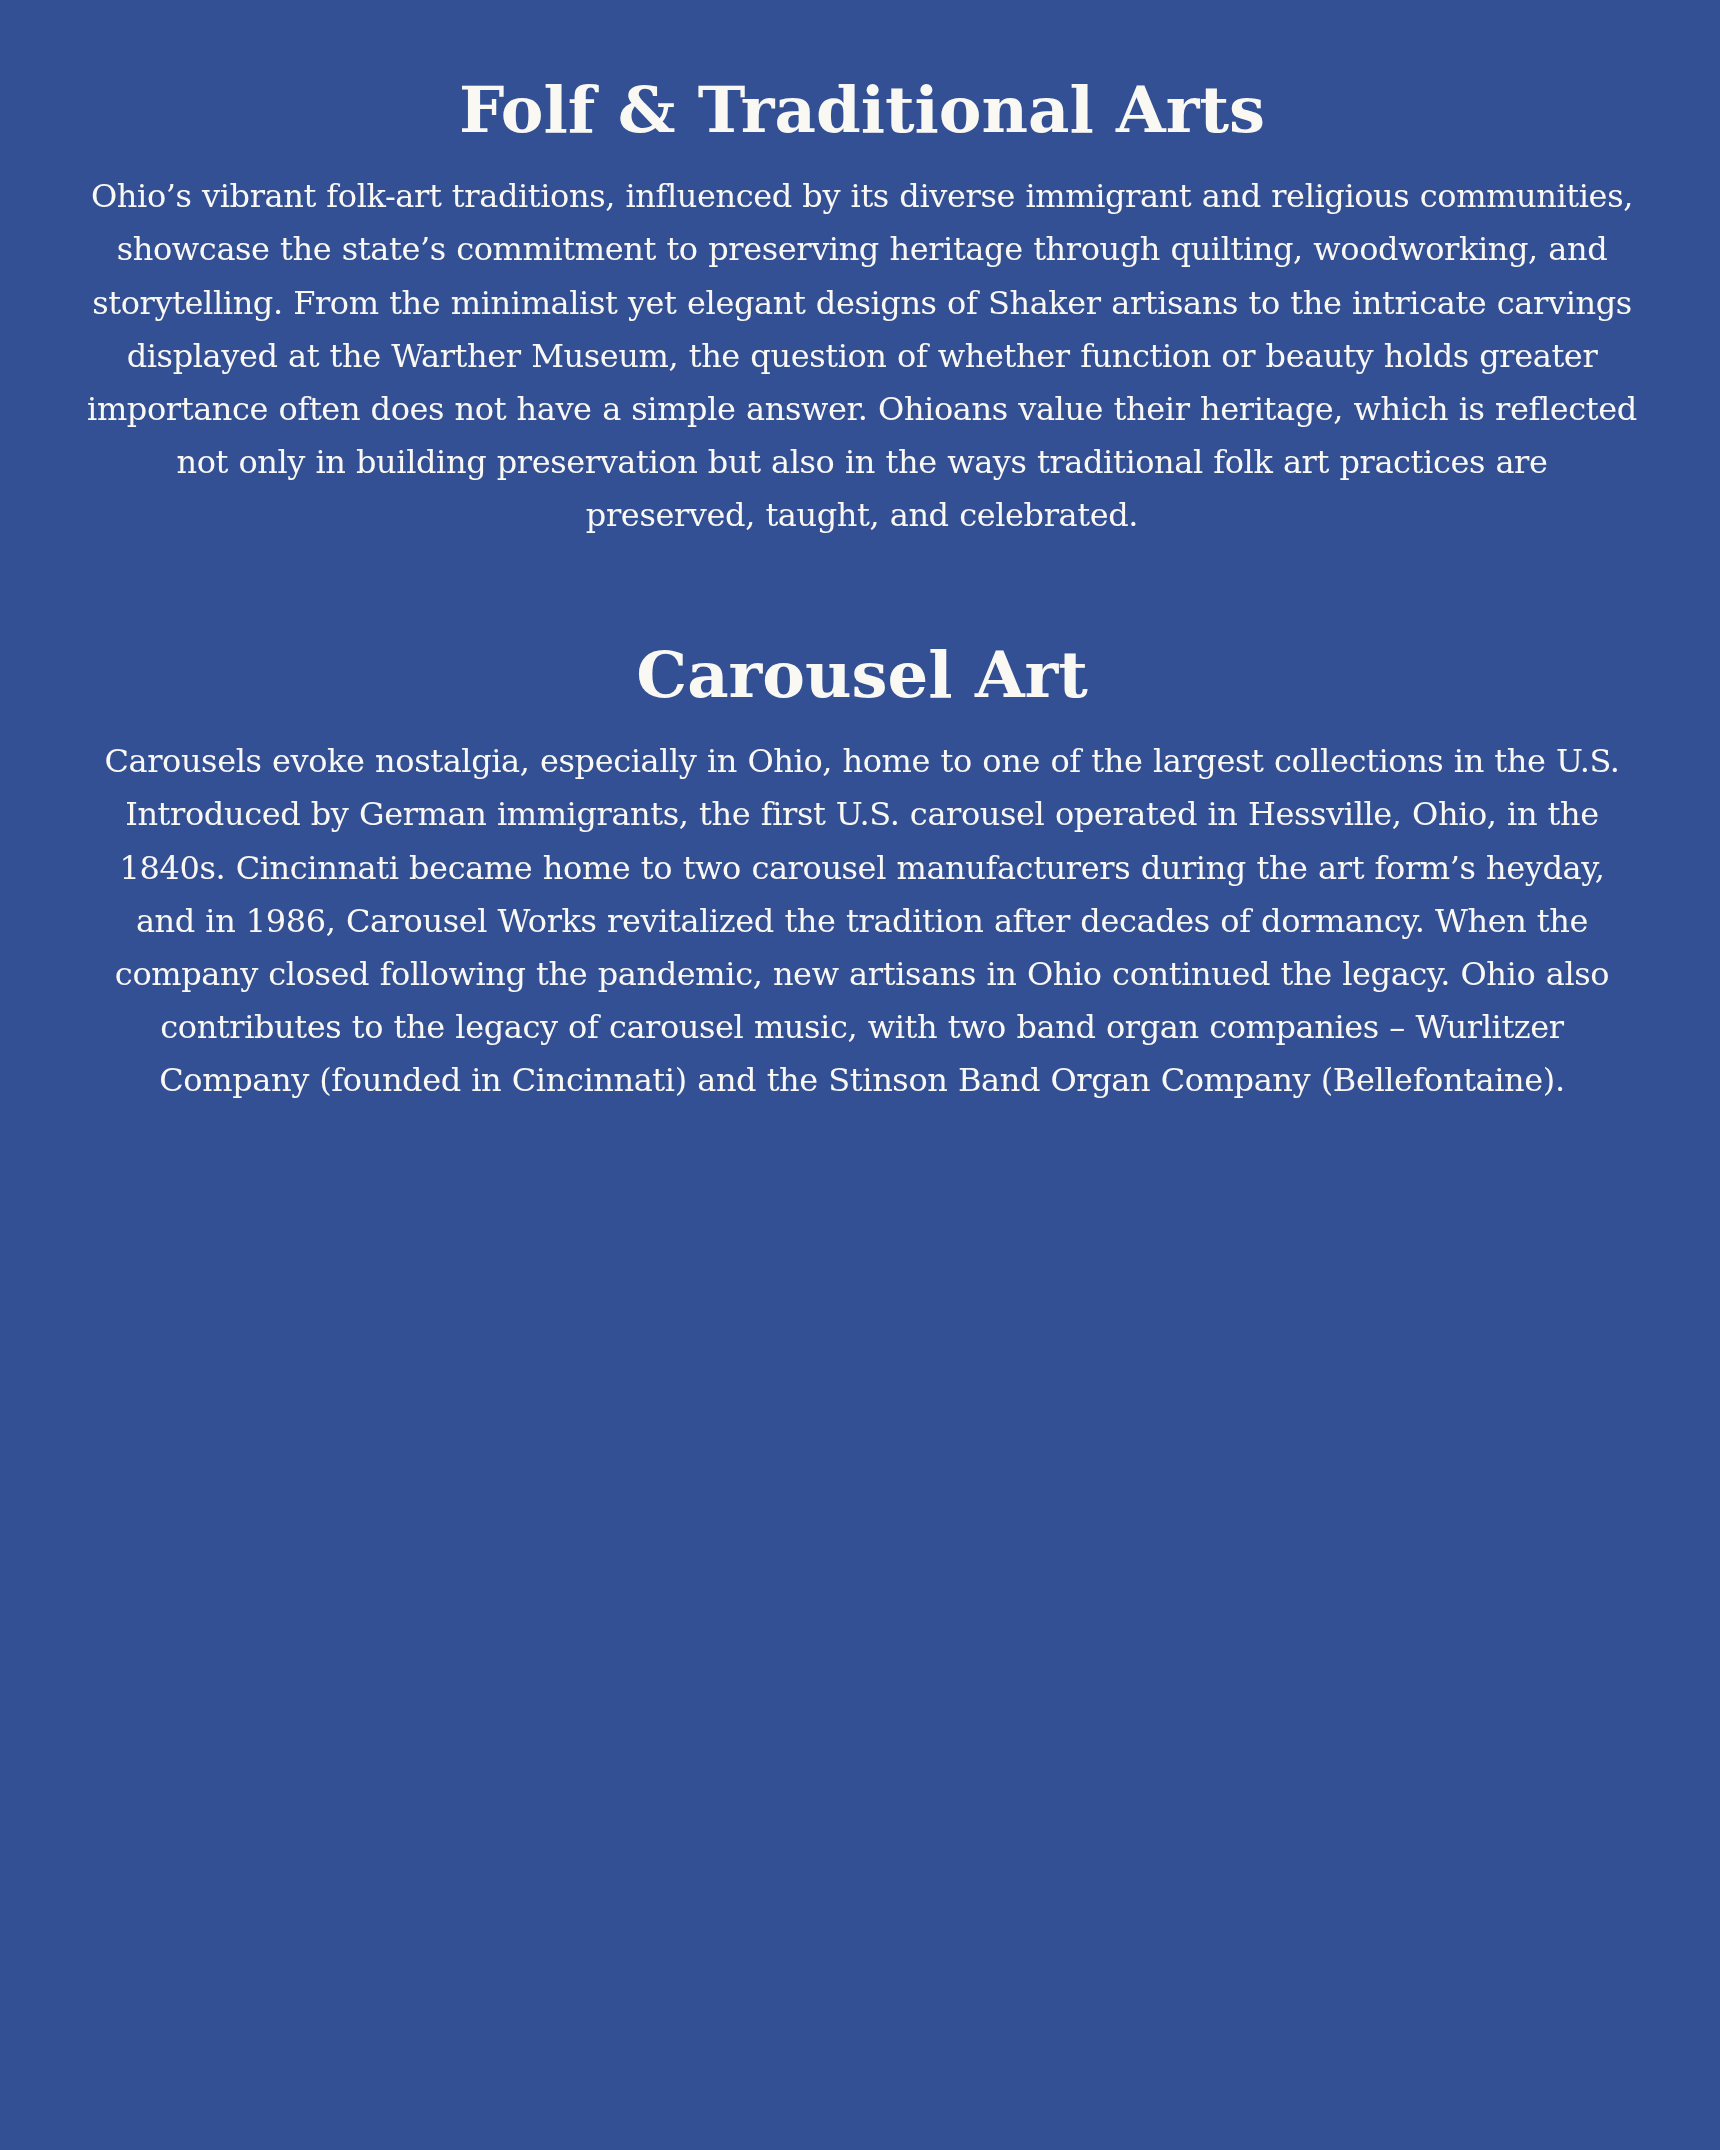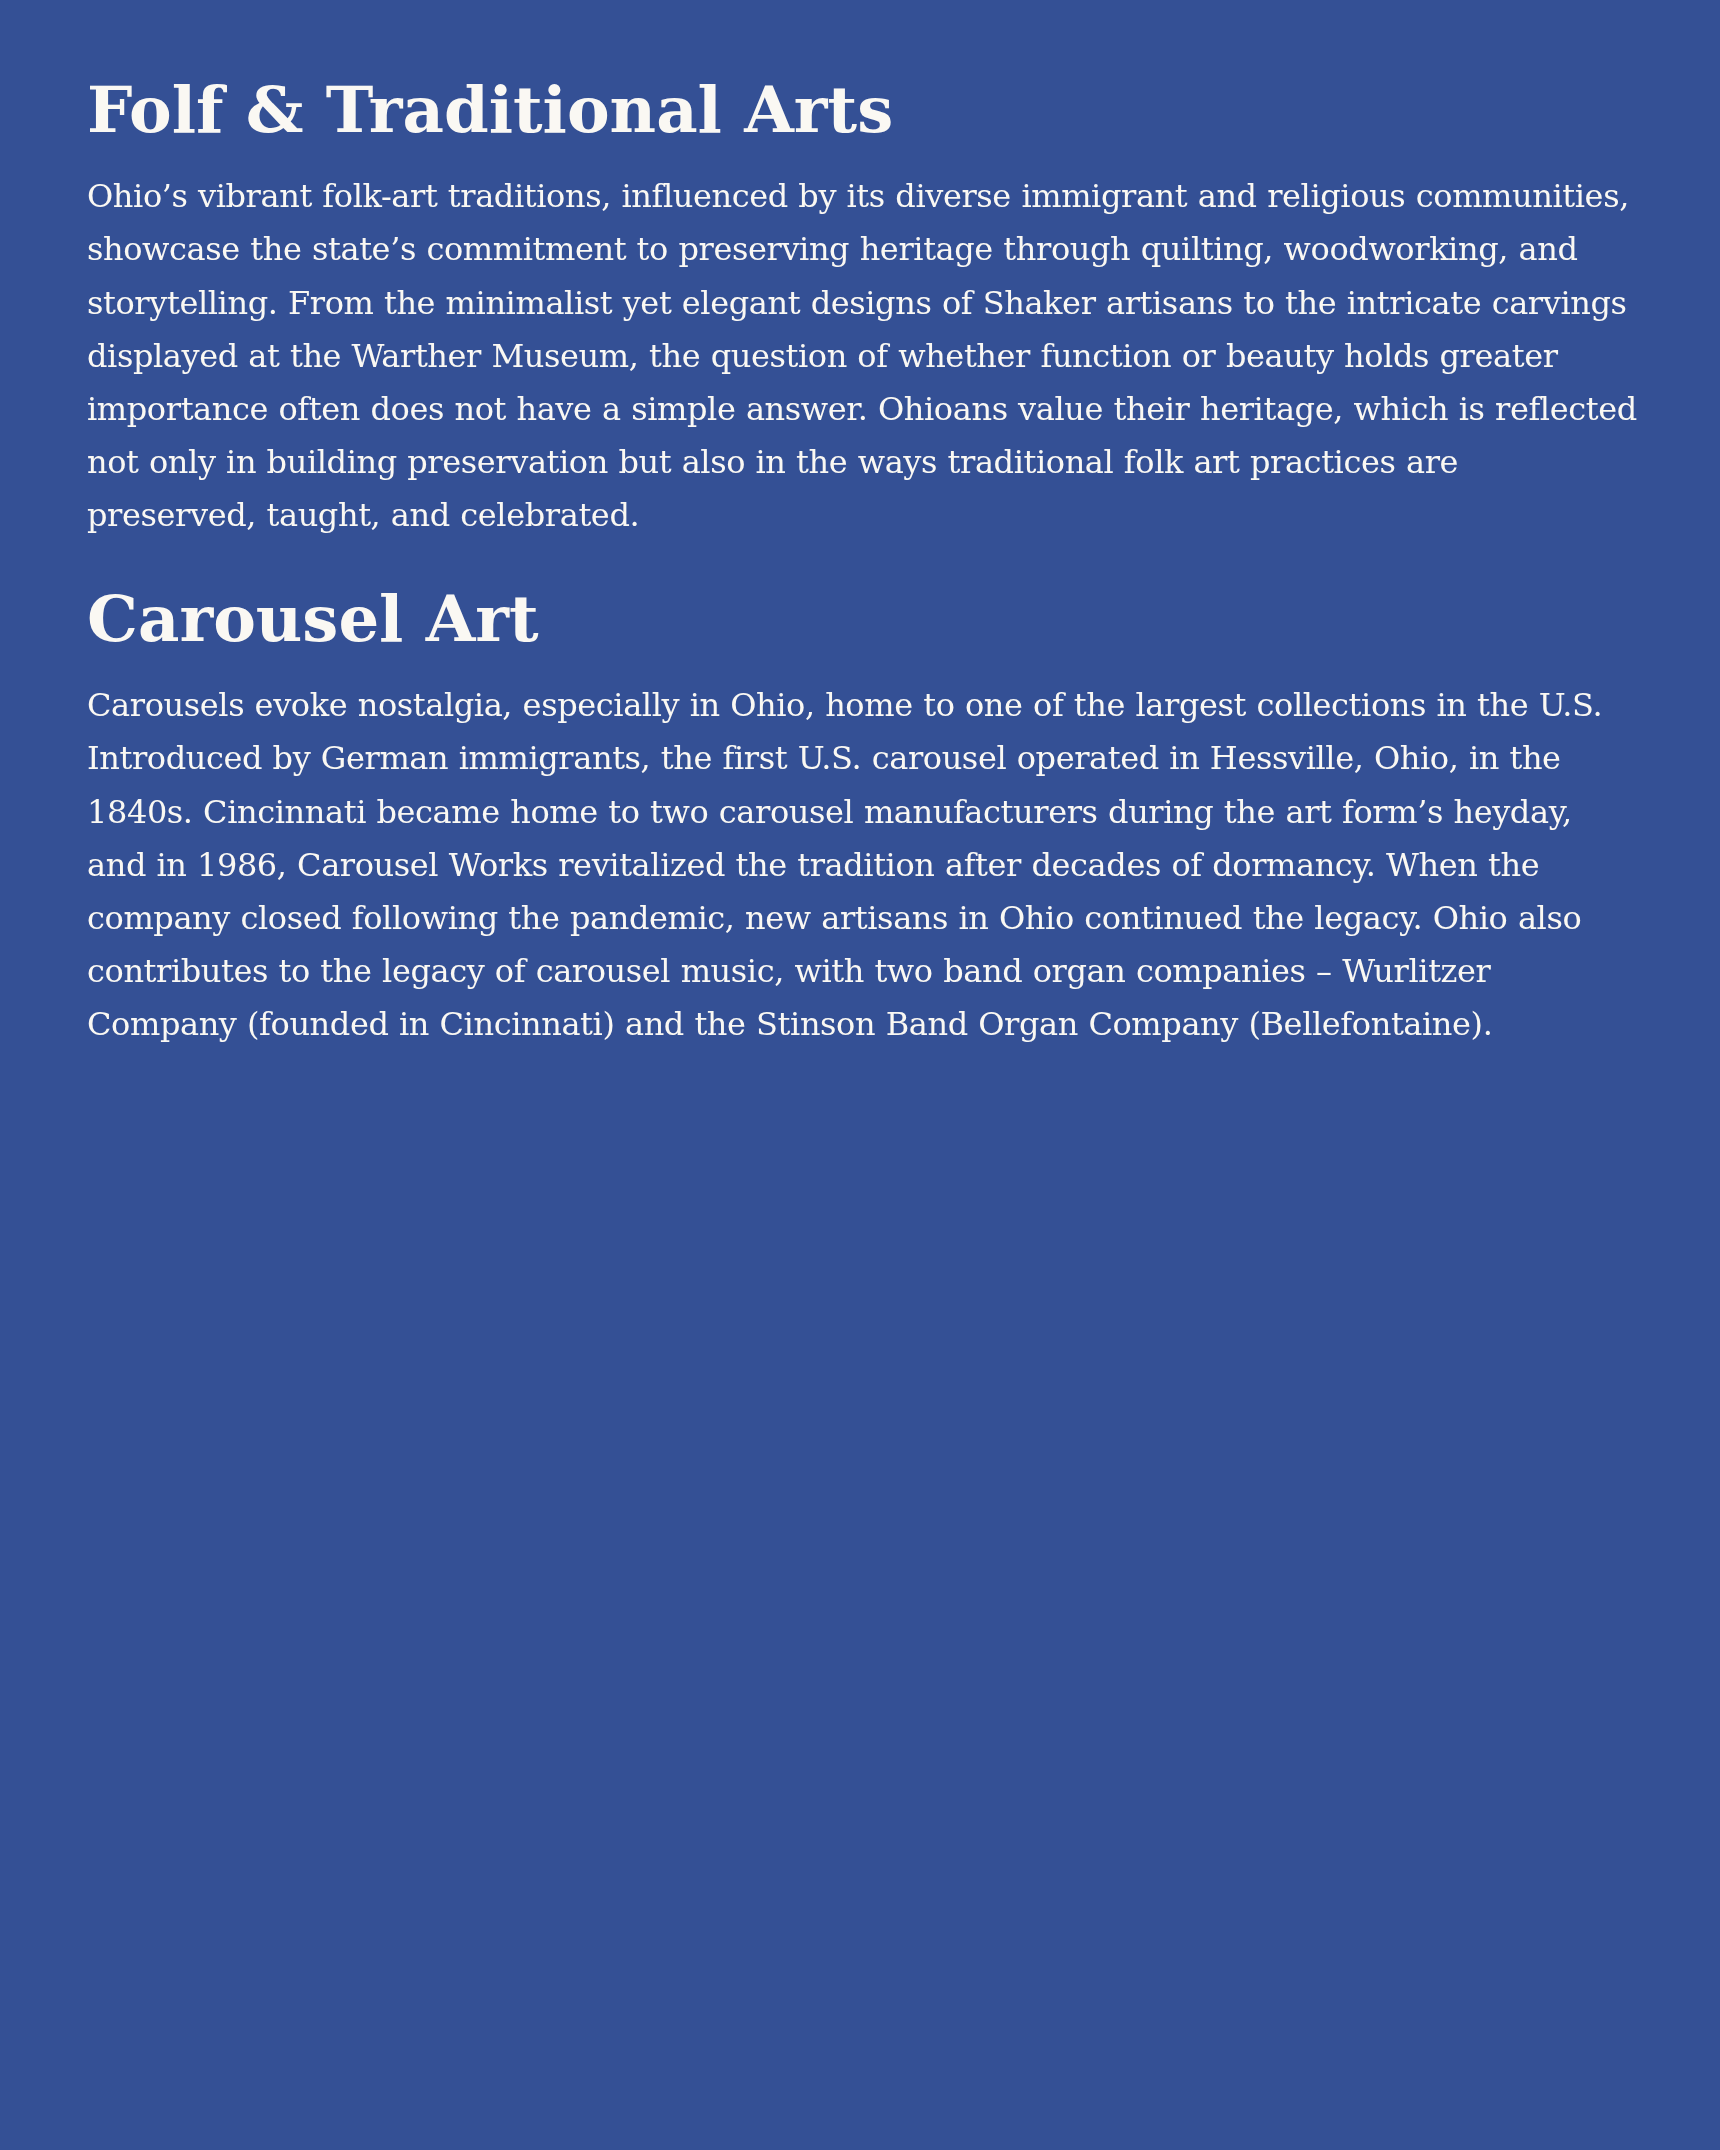--- a/index.html
+++ b/index.html
@@ -16,24 +16,25 @@
     height: 2151px;
     overflow: hidden;
     background: var(--bg);
     color: var(--fg);
     font-family: "DejaVu Serif", "Liberation Serif", serif;
   }
   .page {
     width: 100%;
     height: 100%;
     padding: 69px 84px 67px 87px;
+    text-align: center;
   }
   .section { }
   .section + .section {
-    margin-top: 36px;
+    margin-top: 92px;
   }
   .section-heading {
     margin: 0 0 19.4px 0;
     font-size: 64px;
     line-height: 1.28;
     font-weight: 700;
     letter-spacing: 0px;
   }
   .section-body {
     margin: 0;

